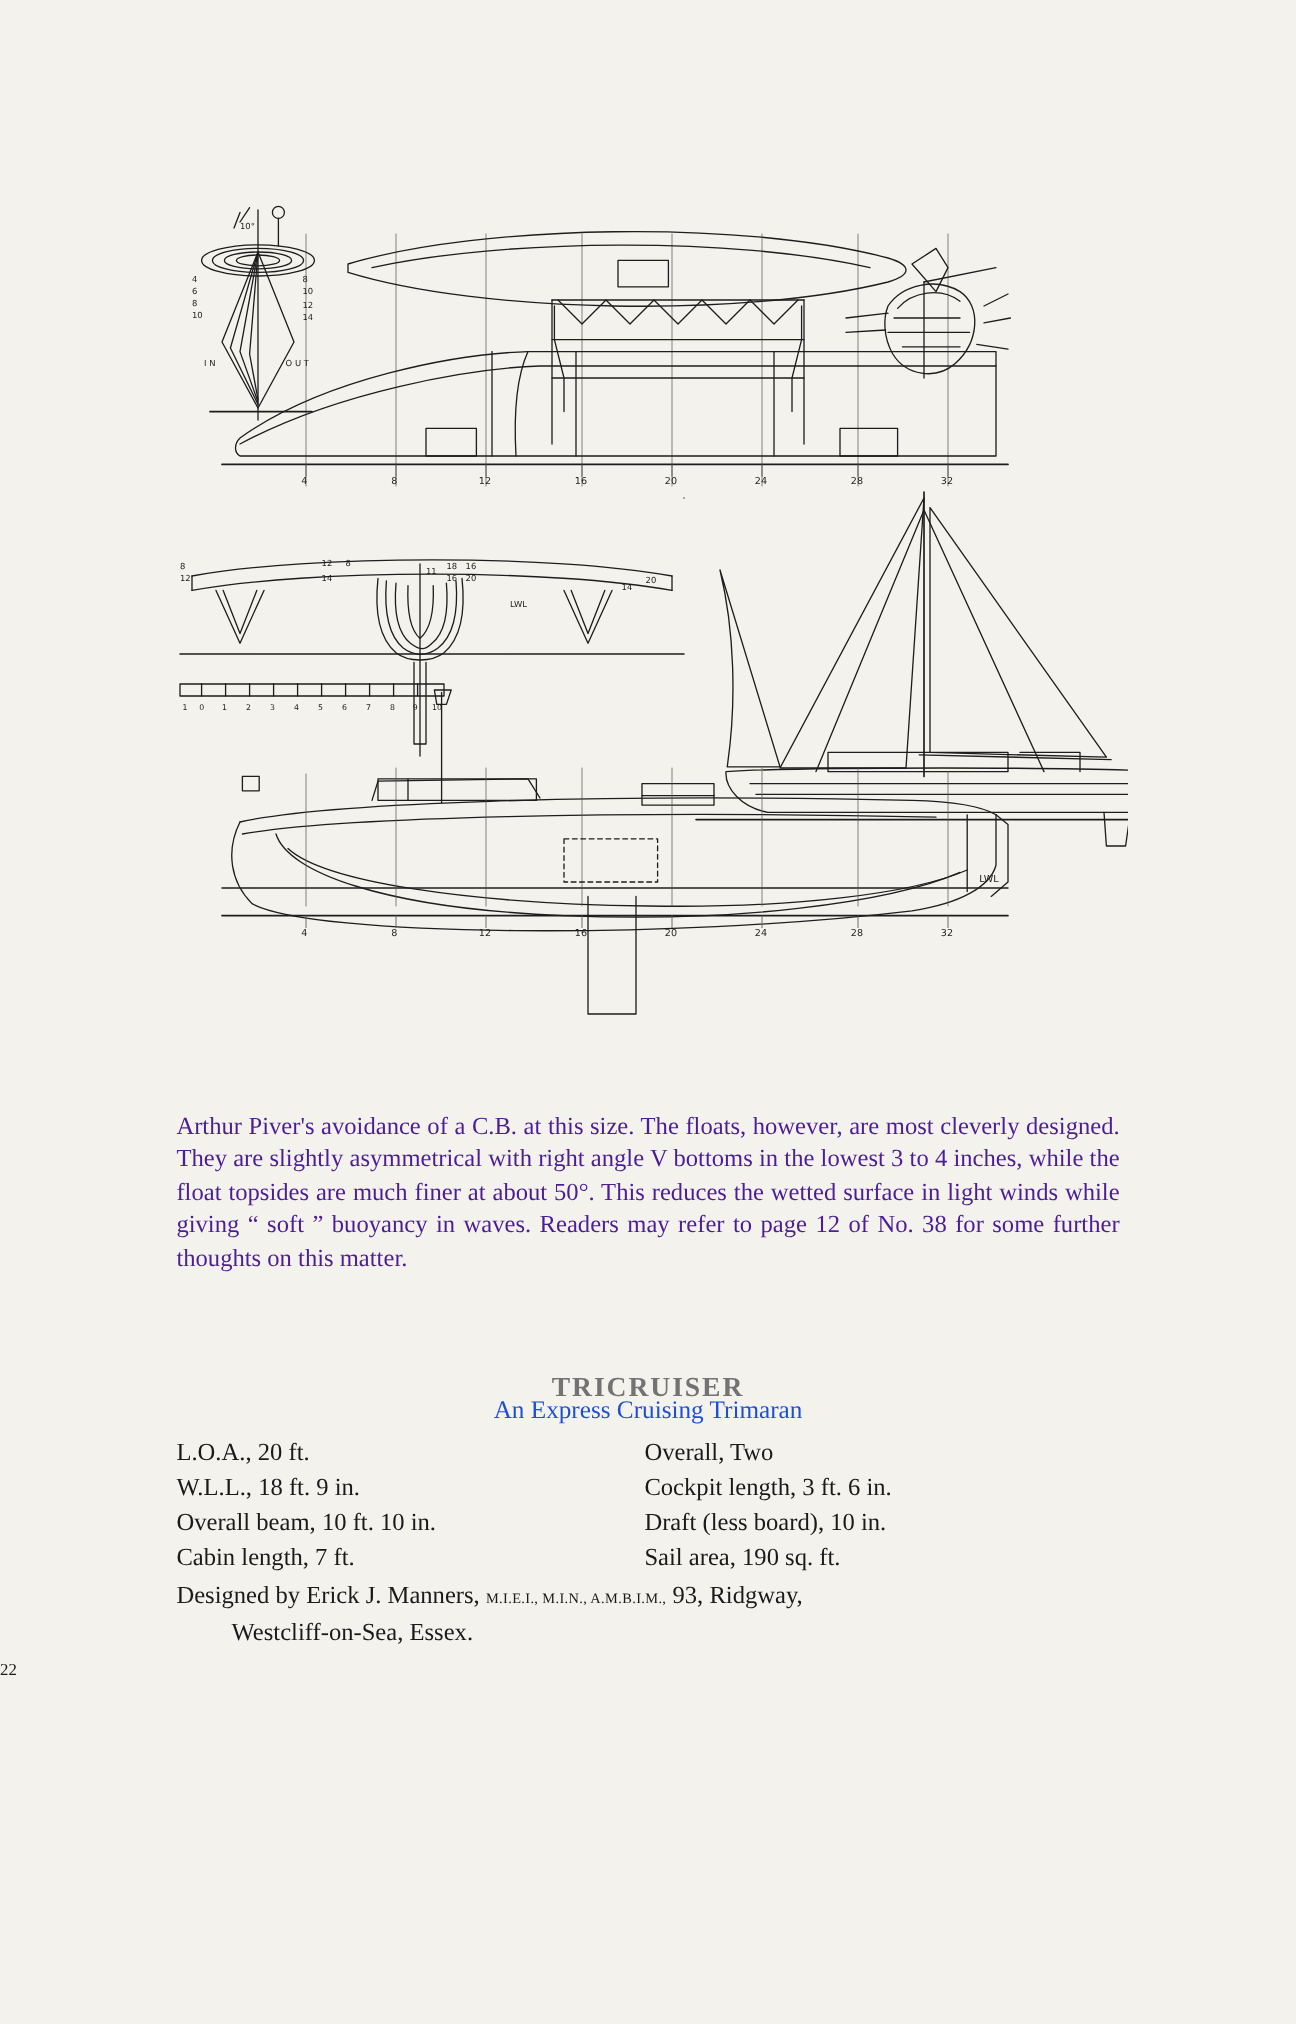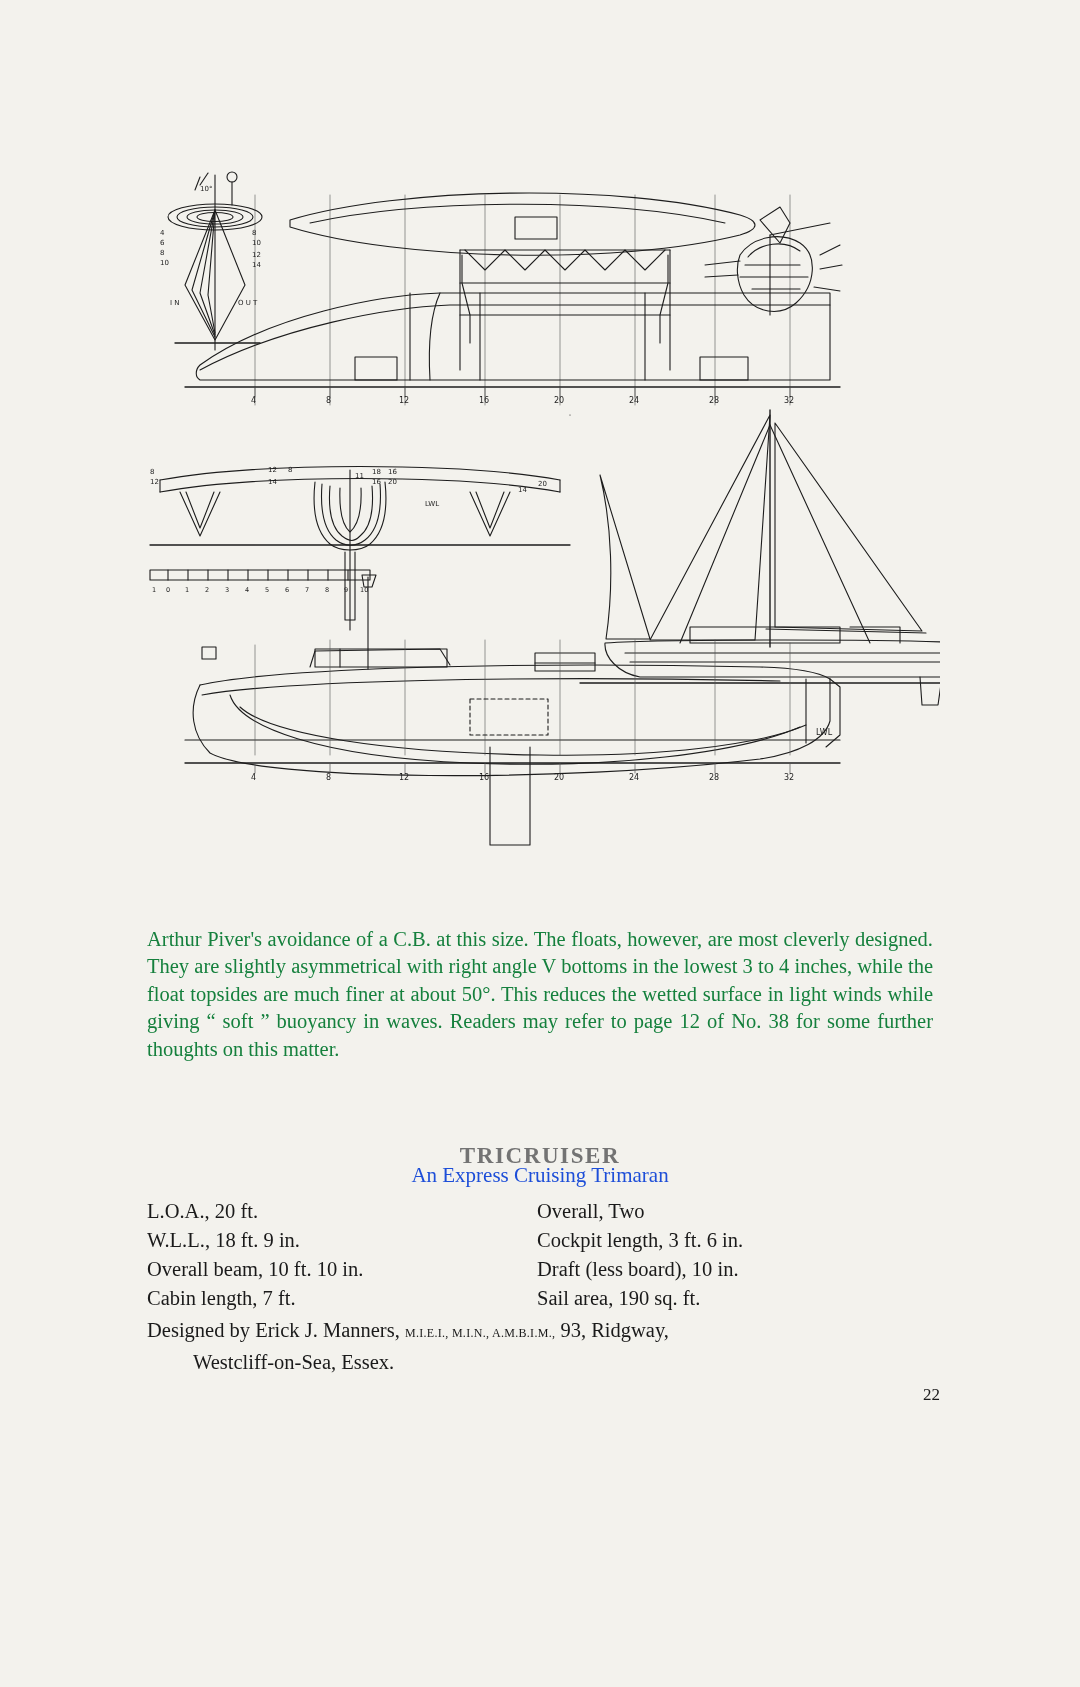--- a/index.html
+++ b/index.html
@@ -27,21 +27,21 @@
 
   
   .bodytext{
     position:absolute;
     left:147px;top:905px;
     width:786px;
     font-size:20.5px;
     line-height:27.5px;
     text-align:justify;
     text-justify:inter-word;
-    color:#15803d;
+    color:#4c1d95;
   }
   .title{
     position:absolute;
     left:0;top:1124px;
     width:1080px;
     text-align:center;
     font-size:23px;
     letter-spacing:1.6px;
     color:#737373;
   }
@@ -72,22 +72,22 @@
     width:790px;
     font-size:20.5px;
     line-height:29px;
   }
   .designer .ind{display:block;padding-left:46px;}
   .sc{font-size:12px;letter-spacing:.3px;}
   .pageno{
     position:absolute;
     left:0;top:1385px;
     width:940px;
-    text-align:right;
-    font-size:17px;
+    text-align:left;
+    font-size:14px;
   }
 
   
   .watermark{
     position:absolute;
     left:0;top:1418px;
     width:1080px;height:172px;
     pointer-events:none;
   }
 </style>

